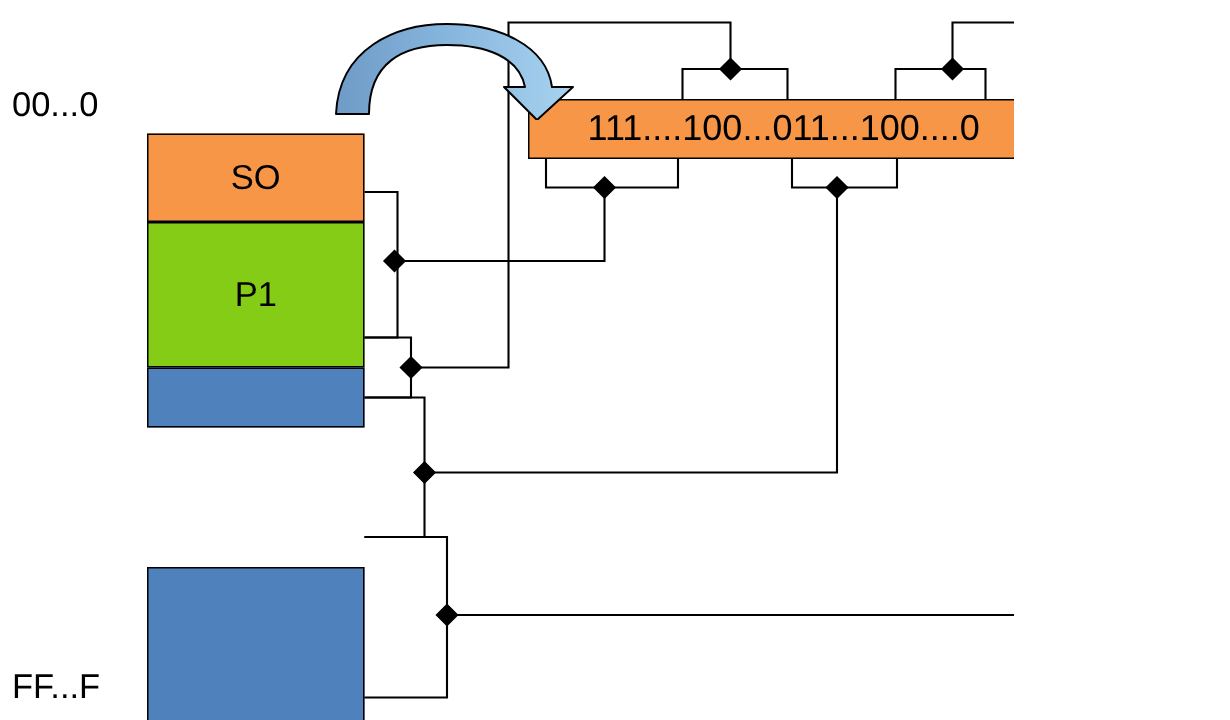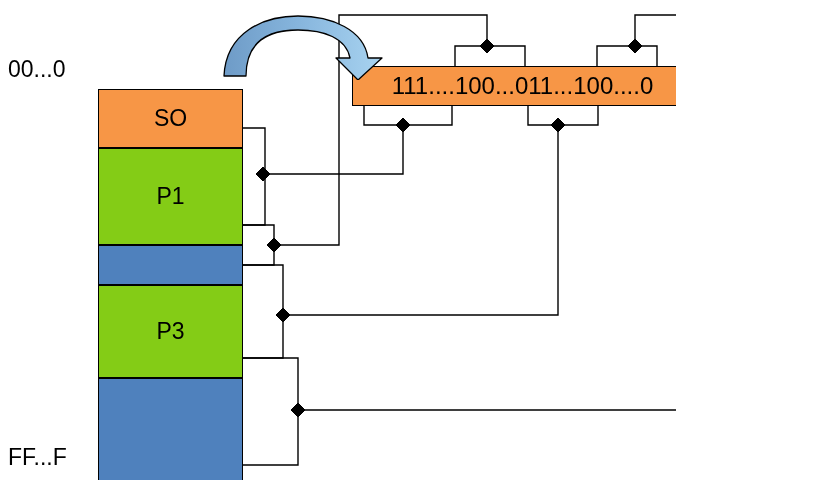--- a/index.html
+++ b/index.html
@@ -81,21 +81,20 @@
   <div class="addr-label" id="addr-top">00...0</div>
 
   <div class="addr-label" id="addr-bot">FF...F</div>
 
   <div class="mem-block mem-orange" style="top:69px;height:59px;">SO</div>
 
   <div class="mem-block mem-tan" style="top:128px;height:97px;">P1</div>
 
   <div class="mem-block mem-blue" style="top:225px;height:40px;"></div>
 
-  <div class="mem-block mem-tan" style="top:265px;height:93px;">P3</div>
 
   <div class="mem-block mem-blue" style="top:358px;height:107px;"></div>
 
   <div id="bitbar">111....100...011...100....0</div>
 
   <svg id="wires" viewBox="0 0 820 480">
     <g fill="none" stroke="#000000" stroke-width="1.4" shape-rendering="geometricPrecision">
 
       <path d="M243,128 L265,128 L265,225 L243,225"></path>
       <path d="M243,225 L274,225 L274,265 L243,265"></path>

